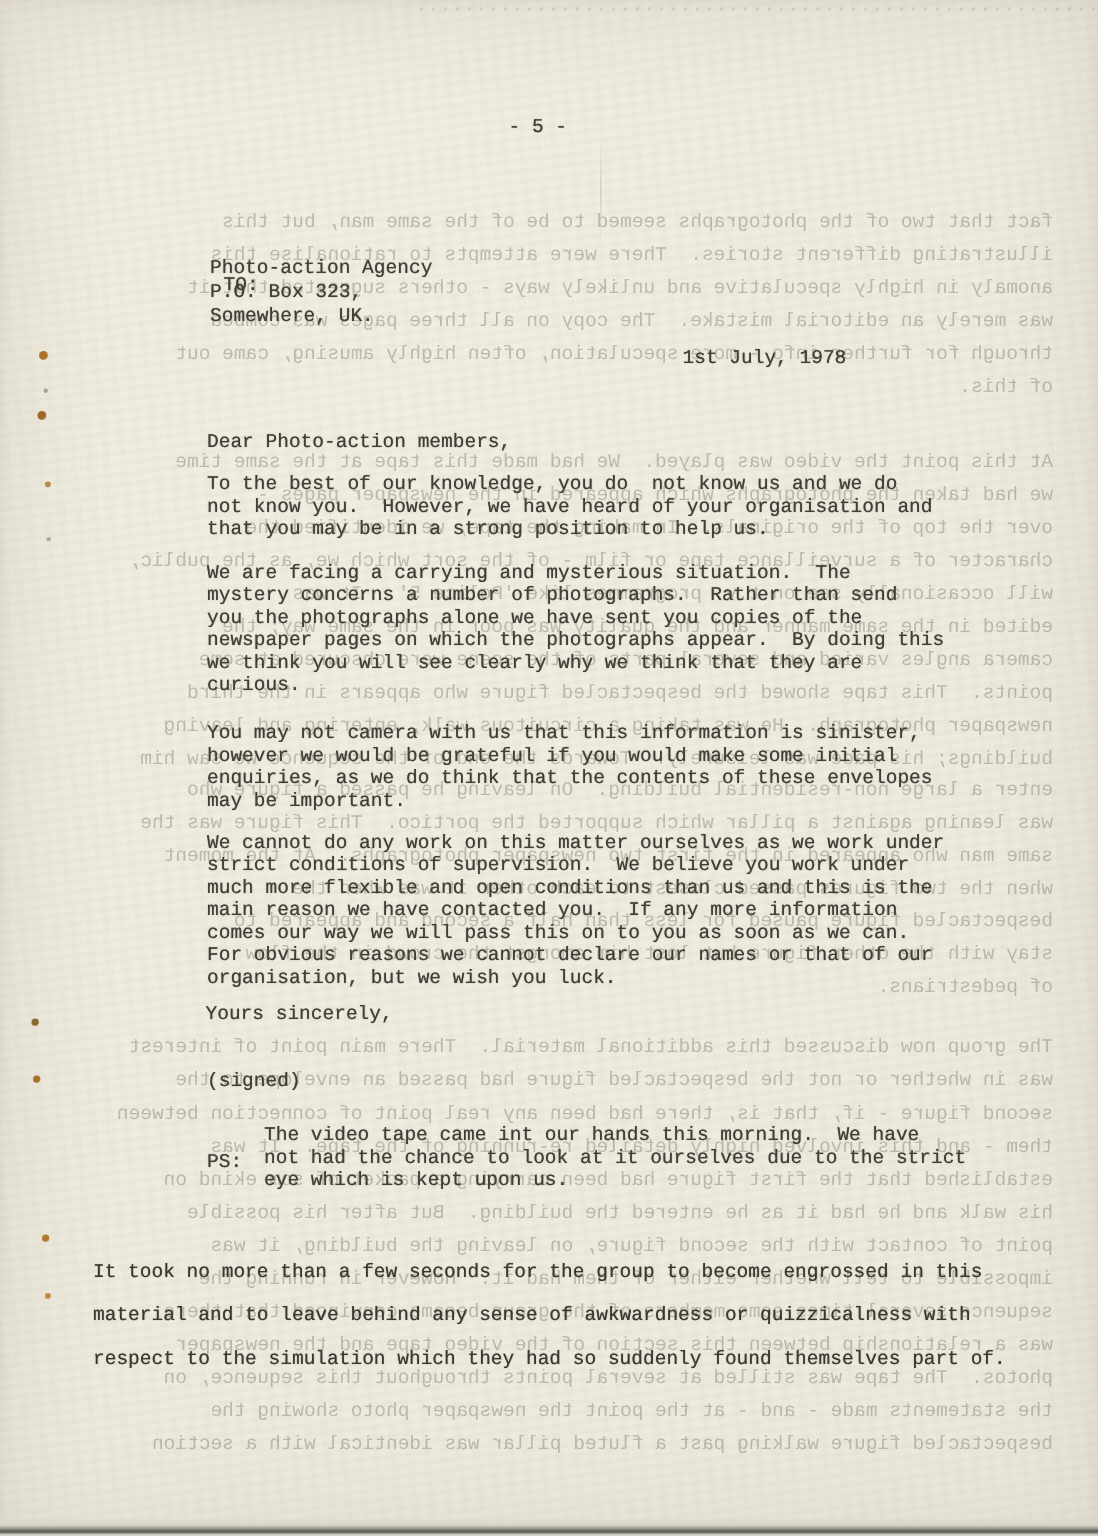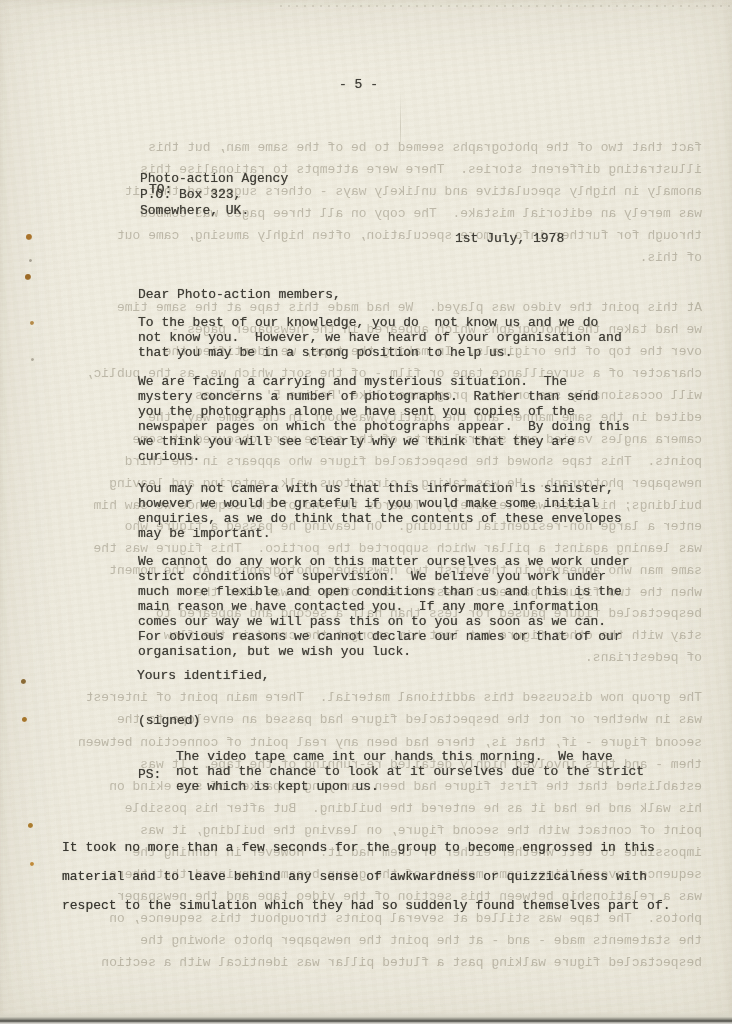--- a/index.html
+++ b/index.html
@@ -126,21 +126,21 @@
 enquiries, as we do think that the contents of these envelopes
 may be important.</div>
   <div class="txt" style="left:138px;top:554px;">We cannot do any work on this matter ourselves as we work under
 strict conditions of supervision.  We believe you work under
 much more flexible and open conditions than us and this is the
 main reason we have contacted you.  If any more information
 comes our way we will pass this on to you as soon as we can.
 For obvious reasons we cannot declare our names or that of our
 organisation, but we wish you luck.</div>
 
-  <div class="txt" style="left:137px;top:668px;">Yours identified,</div>
+  <div class="txt" style="left:137px;top:668px;">Yours sincerely,</div>
   <div class="txt" style="left:138px;top:713px;text-align:right;">(signed)</div>
 
   <div class="txt" style="left:138px;top:767px;">PS:</div>
   <div class="txt" style="left:176px;top:749px;">The video tape came int our hands this morning.  We have
 not had the chance to look at it ourselves due to the strict
 eye which is kept upon us.</div>
 
   <div class="txt narr" style="left:62px;top:833px;">It took no more than a few seconds for the group to become engrossed in this
 material and to leave behind any sense of awkwardness or quizzicalness with
 respect to the simulation which they had so suddenly found themselves part of.</div>

